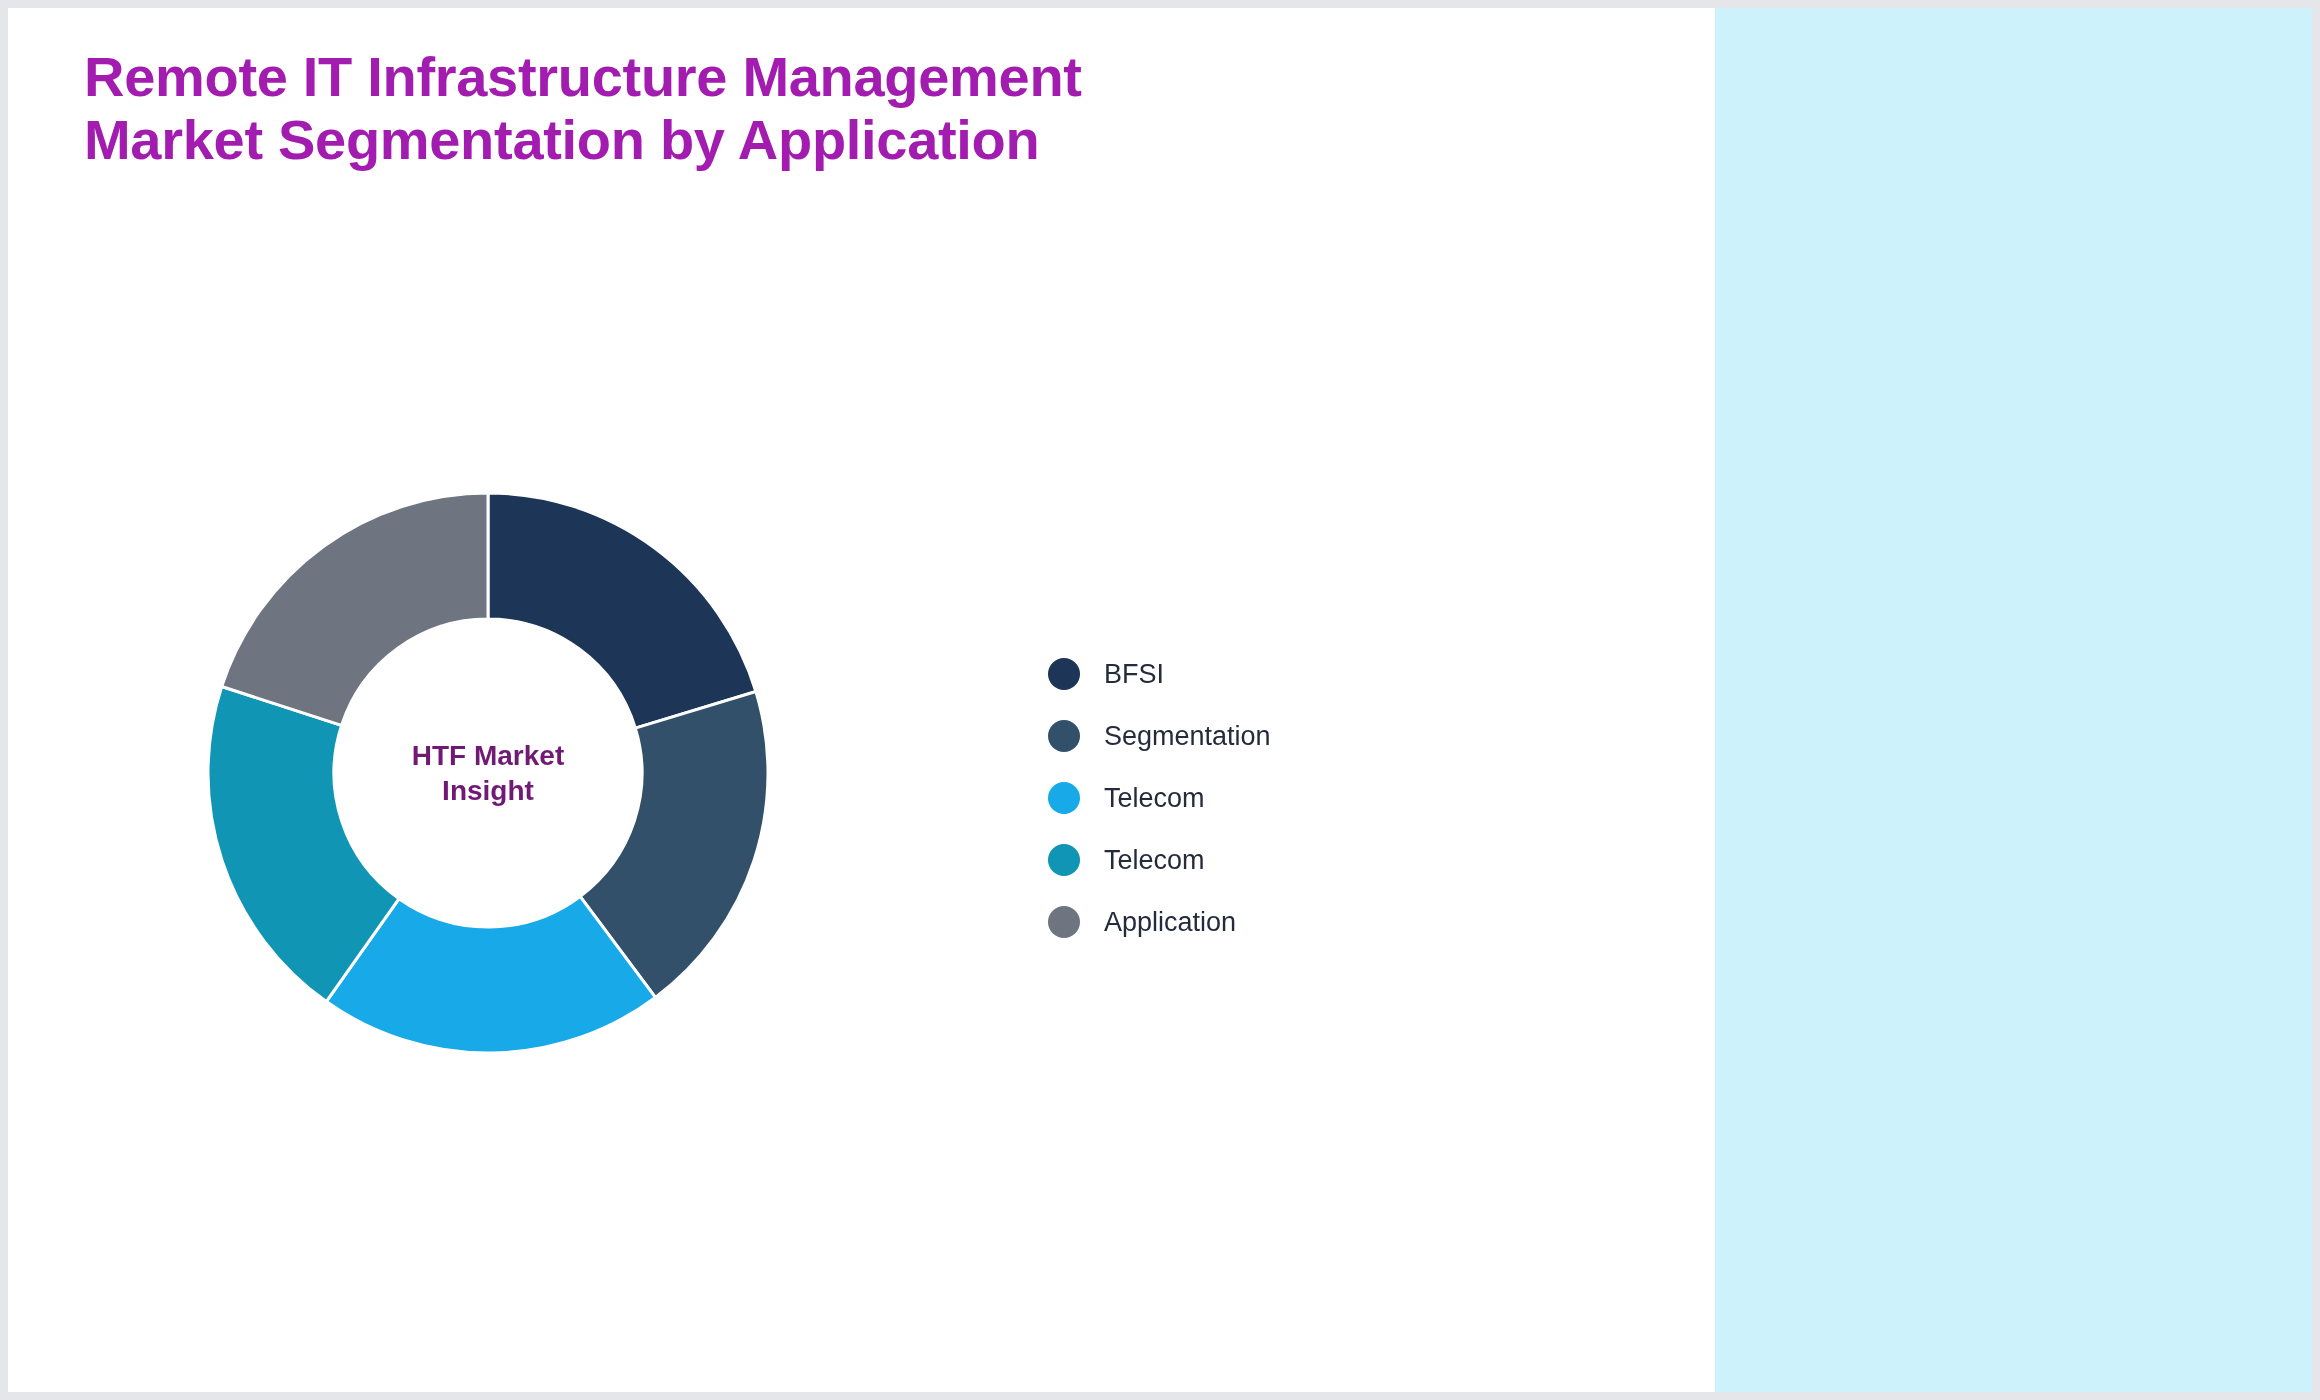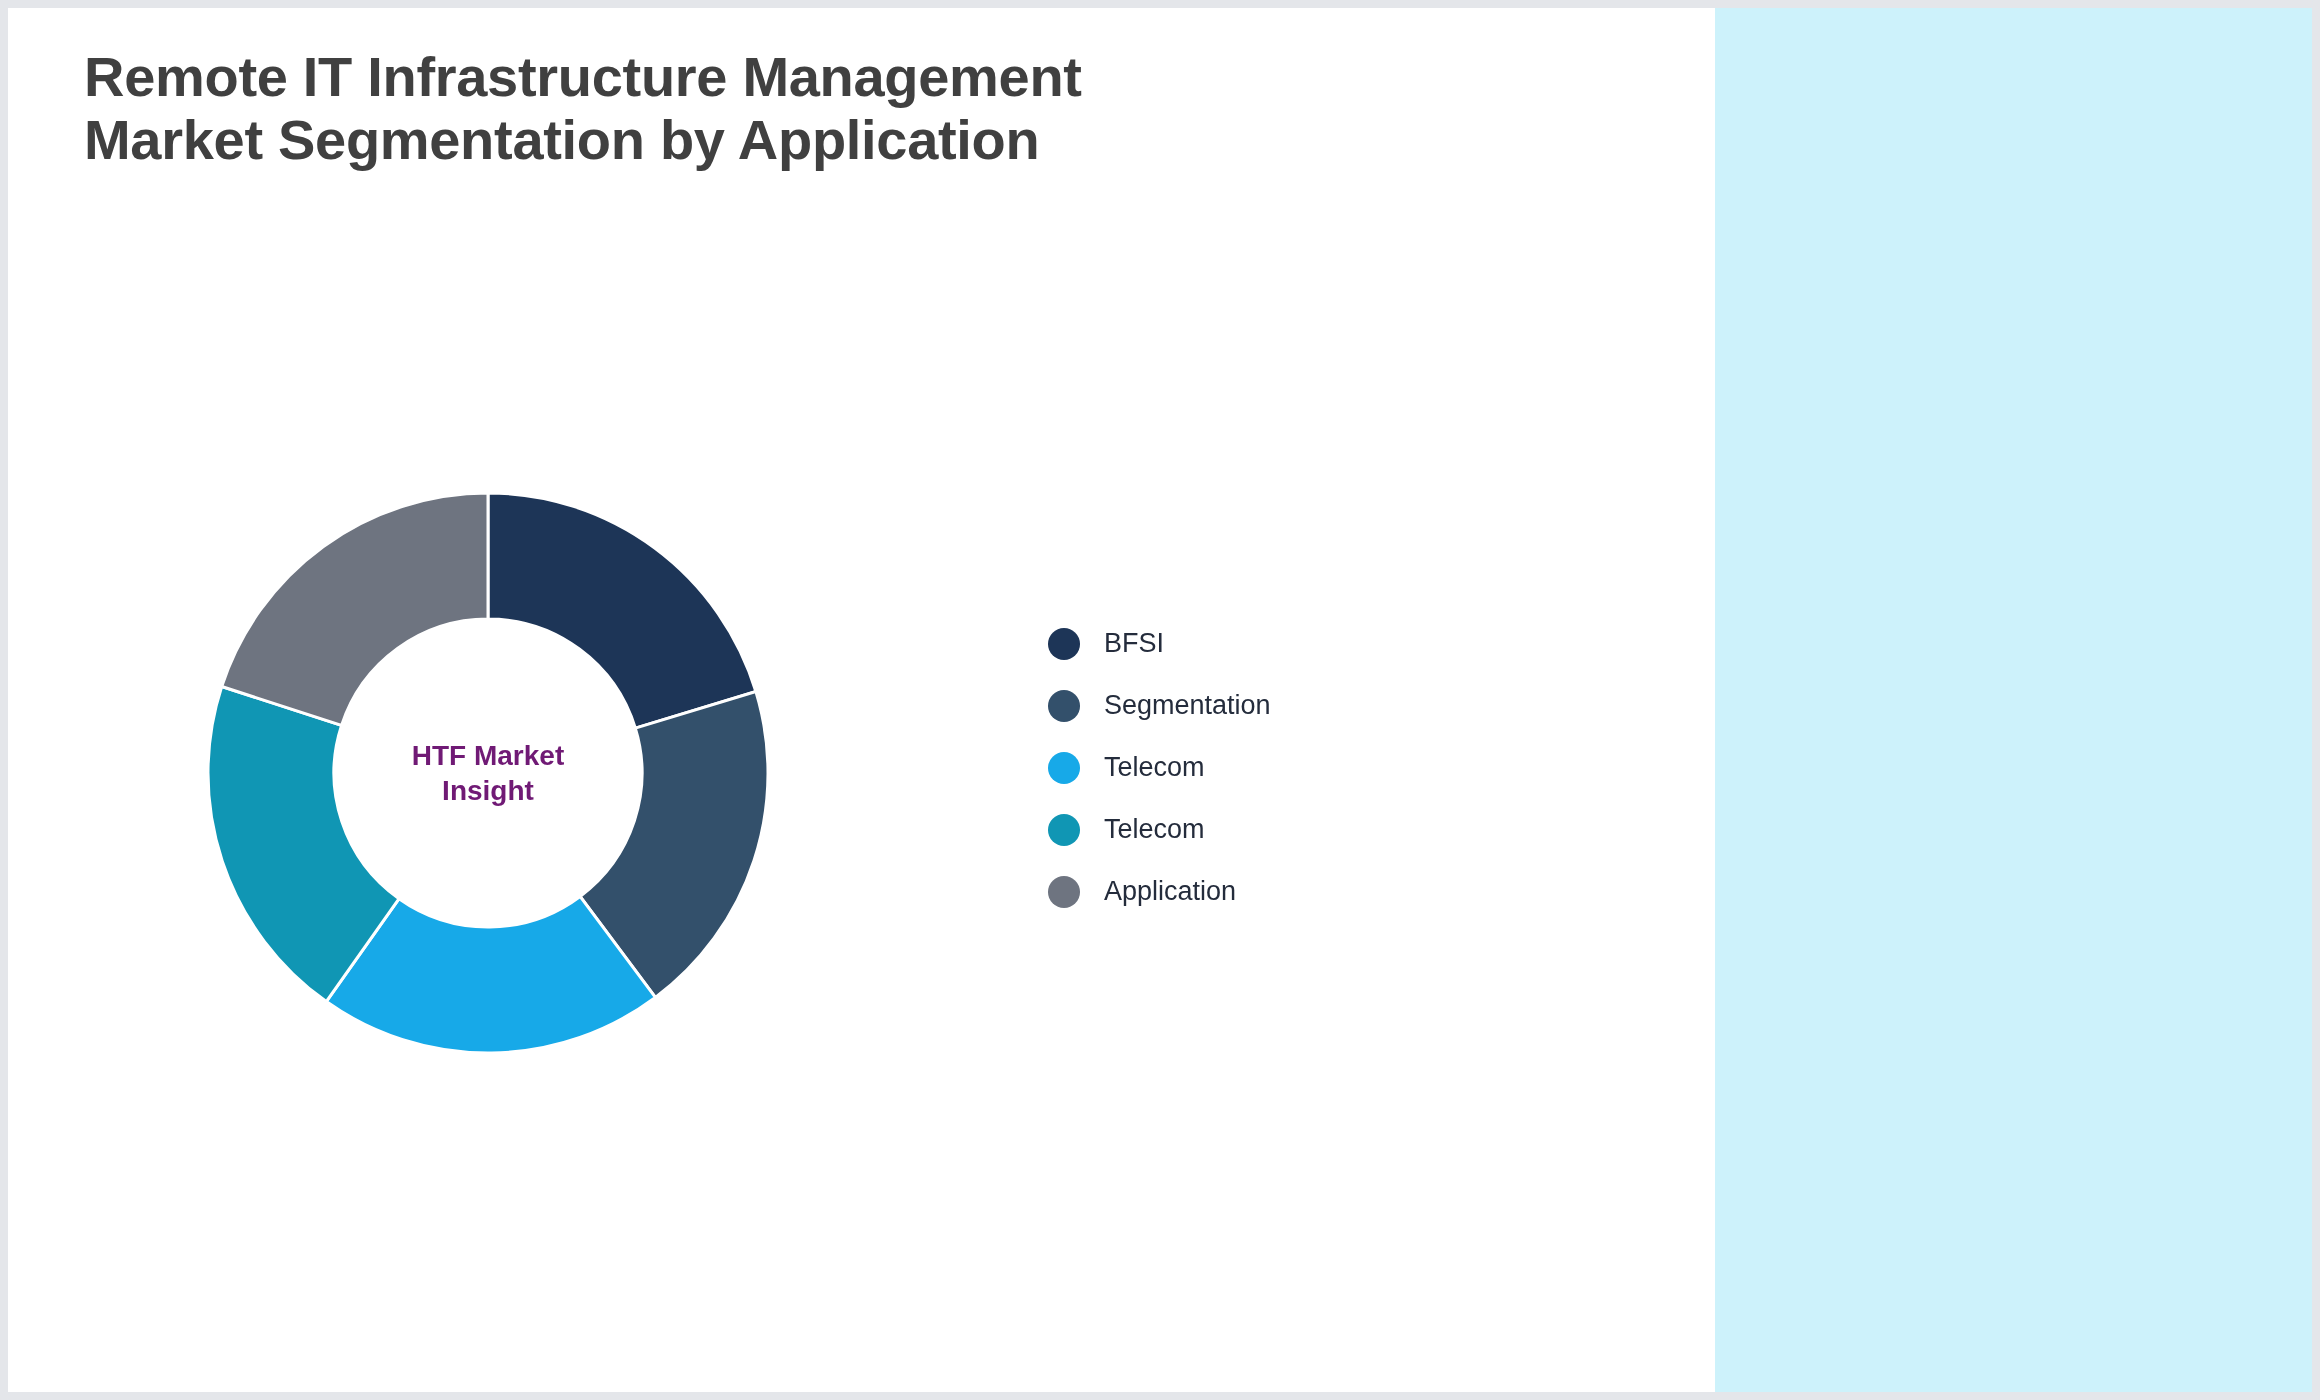--- a/index.html
+++ b/index.html
@@ -31,21 +31,21 @@
 
   
   #title {
     position:absolute;
     left:76px; top:38px;
     width:1000px;
     font-size:56px;
     line-height:1.12;
     font-weight:700;
     letter-spacing:-0.3px;
-    color:#404040;
+    color:#a21caf;
     font-family:"Liberation Sans", sans-serif;
   }
 
   
   #donut-wrap {
     position:absolute;
     left:200px; top:485px;
     width:560px; height:560px;
   }
   #donut-svg { display:block; width:560px; height:560px; }
@@ -66,21 +66,21 @@
   }
 
   
   #legend {
     position:absolute;
     left:1040px; top:620px;
     width:420px;
   }
   .legend-row {
     display:flex;
-    align-items:flex-start;
+    align-items:flex-end;
     height:62px;
   }
   .legend-swatch {
     width:32px; height:32px;
     border-radius:50%;
     flex:0 0 auto;
   }
   .legend-label {
     margin-left:24px;
     font-size:27px;

